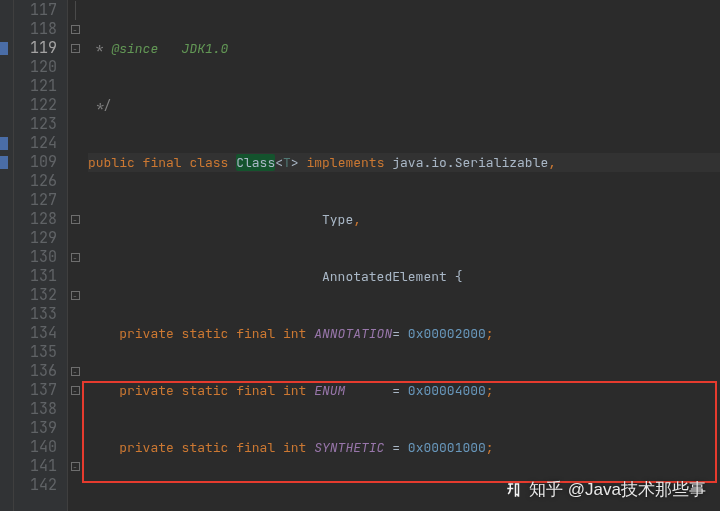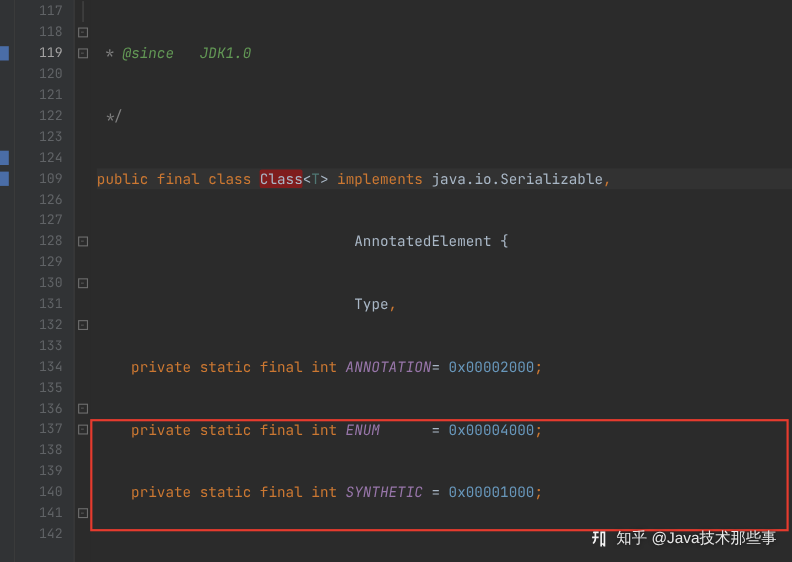--- a/index.html
+++ b/index.html
@@ -32,21 +32,21 @@
     padding-top: 1px;
     border-right: 1px solid #3f3f3f;
   }
   .gutter .ln {
     height: 19px;
     display: flex;
     align-items: center;
     justify-content: flex-end;
     padding-right: 10px;
     color: #606366;
-    font-size: 12px;
+    font-size: 15px;
     position: relative;
   }
   .gutter .ln.hl { color: #a4a3a3; }
   .gutter .ln .blue-mark {
     position: absolute;
     left: -14px;
     top: 3px;
     width: 8px;
     height: 13px;
     background: #4a6da7;
@@ -95,38 +95,38 @@
   .code .line.hl {
     background: #323232;
   }
   .kw   { color: #cc7832; }
   .type { color: #507874; }
   .num  { color: #6897bb; }
   .cmt  { color: #808080; }
   .tag  { color: #629755; font-style: italic; }
   .tagv { color: #629755; font-style: italic; }
   .ital { font-style: italic; }
-  .boxed { background: #7f1d1d; border-radius: 2px; }
+  .boxed { background: #14532d; border-radius: 2px; }
 
   .red-box {
     position: absolute;
     left: 82px;
     top: 381px;
     width: 635px;
     height: 102px;
     border: 2px solid #e63b2e;
     pointer-events: none;
   }
   .watermark {
     position: absolute;
     right: 14px;
     bottom: 12px;
     color: #e8e8e8;
     font-family: "Microsoft YaHei", sans-serif;
-    font-size: 14px;
+    font-size: 17px;
     text-shadow: 0 0 4px rgba(0,0,0,.6);
     display: flex;
     align-items: center;
     gap: 6px;
   }
   .watermark svg { opacity: .95; }
 </style>
 </head>
 <body>
 
@@ -260,22 +260,22 @@
     <div class="fc">
         <span class="fold-box">-</span>
       </div>
     <div class="fc"></div>
   </div>
 
   <div class="code">
     <div class="line"><span class="cmt"> * </span><span class="tag">@since</span><span class="tagv">   JDK1.0</span></div>
     <div class="line"><span class="cmt"> */</span></div>
     <div class="line hl"><span class="kw">public final class </span><span class="boxed">Class</span><span>&lt;</span><span class="type">T</span><span>&gt;</span><span class="kw"> implements </span><span>java.io.Serializable</span><span class="kw">,</span></div>
+    <div class="line"><span>                              </span><span>Type</span><span class="kw">,</span></div>
     <div class="line"><span>                              </span><span>AnnotatedElement</span><span> {</span></div>
-    <div class="line"><span>                              </span><span>Type</span><span class="kw">,</span></div>
     <div class="line"><span class="kw">    private static final int </span><span class="ital" style="color:#9876aa">ANNOTATION</span><span>= </span><span class="num">0x00002000</span><span class="kw">;</span></div>
     <div class="line"><span class="kw">    private static final int </span><span class="ital" style="color:#9876aa">ENUM      </span><span>= </span><span class="num">0x00004000</span><span class="kw">;</span></div>
     <div class="line"><span class="kw">    private static final int </span><span class="ital" style="color:#9876aa">SYNTHETIC </span><span>= </span><span class="num">0x00001000</span><span class="kw">;</span></div>
     
     
     
     
     
     
     

